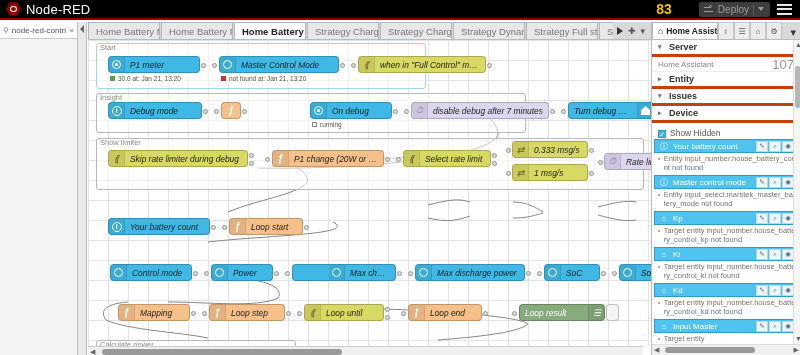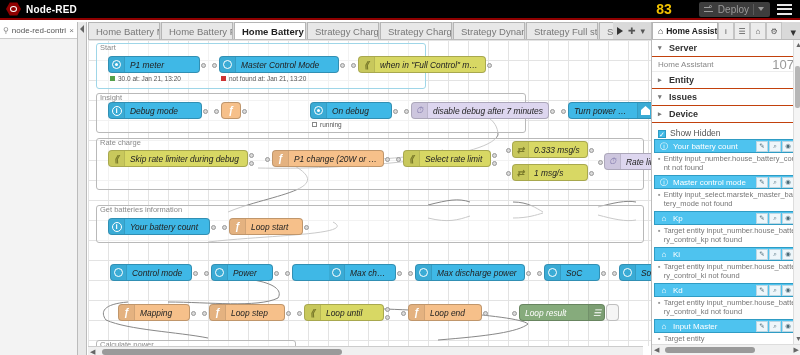--- a/index.html
+++ b/index.html
@@ -21,21 +21,21 @@
   #logo-icon .hex {
     width:15px;height:14px;
     background:#8f0000;
     clip-path: polygon(25% 4%,75% 4%,100% 50%,75% 96%,25% 96%,0 50%);
     position:absolute;left:0;top:0;
   }
   #logo-icon .ring {
     position:absolute;left:4px;top:4px;width:7px;height:6px;
     border:1.5px solid #fff;border-radius:50%;
   }
-  #brand { color:#fff; font-size:10px; letter-spacing:.2px;font-weight:bold; }
+  #brand { color:#fff; font-size:13px; letter-spacing:.2px; }
   #header-right { margin-left:auto; display:flex; align-items:center; gap:7px; padding-right:8px; }
   #drop-icon { width:12px;height:14px; position:relative; }
   #drop-icon .d {
     width:11px;height:12px;background:#29b6e8;
     clip-path: polygon(50% 0,88% 48%,95% 72%,76% 96%,24% 96%,5% 72%,12% 48%);
   }
   #drop-count { color:#f2c200; font-size:14px; font-weight:bold; }
   #warn-icon { width:13px;height:12px;position:relative; }
   #warn-icon .t {
     width:13px;height:11px;background:#f2c200;
@@ -181,21 +181,21 @@
     background:#e8e8e8;border:1px solid #b5b5b5;border-bottom:none;font-size:8.5px;color:#555;
     white-space:nowrap;overflow:hidden;
   }
   .sb-tab.active { background:#fff;color:#222;font-weight:bold;max-width:66px; }
   .sb-ibtn { width:16px;height:17px;display:flex;align-items:center;justify-content:center;
     border:1px solid #c4c4c4;border-bottom:none;background:#ececec;color:#555;font-size:8px; }
   #sb-caret { margin-left:auto;padding-right:4px; }
   #sb-content { height:314px;position:relative;overflow:hidden;background:#fff; }
   .sec-head {
     display:flex;align-items:center;gap:5px;height:17px;padding:0 6px;
-    border-bottom:1px solid #c2410c;font-size:9px;font-weight:bold;color:#333;background:#fff;
+    border-bottom:3px solid #c2410c;font-size:9px;font-weight:bold;color:#333;background:#fff;
   }
   .sec-head .chev { color:#777;font-size:7px;width:6px; }
   .sec-row {
     display:flex;align-items:center;height:15px;padding:0 6px;border-bottom:1px solid #ededed;
     font-size:8px;color:#888;
   }
   .sec-row .cnt { margin-left:auto;color:#999;font-size:13px; }
   .chk-row { display:flex;align-items:flex-end;gap:4px;height:15px;padding:0 6px;font-size:8.5px;color:#555; }
   .chk { width:8px;height:8px;background:#3fb8e6;border:1px solid #2f9cc4;color:#fff;font-size:7px;
         line-height:7px;text-align:center; }
@@ -297,24 +297,21 @@
     <path d="M390,308 C430,314 400,322 330,322 C220,322 120,316 60,310"></path>
   </svg>
 
   <div class="group-box" style="left:8px;top:3px;width:330px;height:46px;">
     <span class="group-label">Start</span>
   </div>
   <div class="group-box grey" style="left:8px;top:53px;width:430px;height:40px;">
     <span class="group-label">Insight</span>
   </div>
   <div class="group-box grey" style="left:8px;top:98px;width:548px;height:52px;">
-    <span class="group-label">Rate charge</span>
-  </div>
-  <div class="group-box grey" style="left:8px;top:165px;width:548px;height:38px;">
-    <span class="group-label">Get batteries information</span>
+    <span class="group-label">Show limiter</span>
   </div>
   <div class="group-box grey" style="left:8px;top:300px;width:200px;height:20px;">
     <span class="group-label">Calculate power</span>
   </div>
 
   <div class="node blue" style="left:20px;top:16px;width:92px;">
     <span class="nico">
         <span class="ico-dot"></span>
       </span>
     <span class="nlabel">P1 meter</span>
@@ -368,21 +365,21 @@
   <span class="port" style="left:316px;top:69px;"></span>
   <div class="node lilac" style="left:323px;top:62px;width:138px;">
     <span class="nico">
         <span class="ico-clock">⏱</span>
       </span>
     <span class="nlabel">disable debug after 7 minutes</span>
   </div>
   <span class="port" style="left:462px;top:69px;"></span>
   <span class="port" style="left:473px;top:69px;"></span>
   <div class="node blue" style="left:480px;top:62px;width:86px;">
-    <span class="nlabel">Turn power OFF</span>
+    <span class="nlabel">Turn debug OFF</span>
     <span class="nico right">
         <span class="ico-ha"></span>
       </span>
   </div>
   <div class="status-line" style="left:224px;top:81px;">
     <span class="sq grey"></span>
     <span>running</span>
   </div>
 
   <div class="node yellow" style="left:20px;top:110px;width:140px;">

